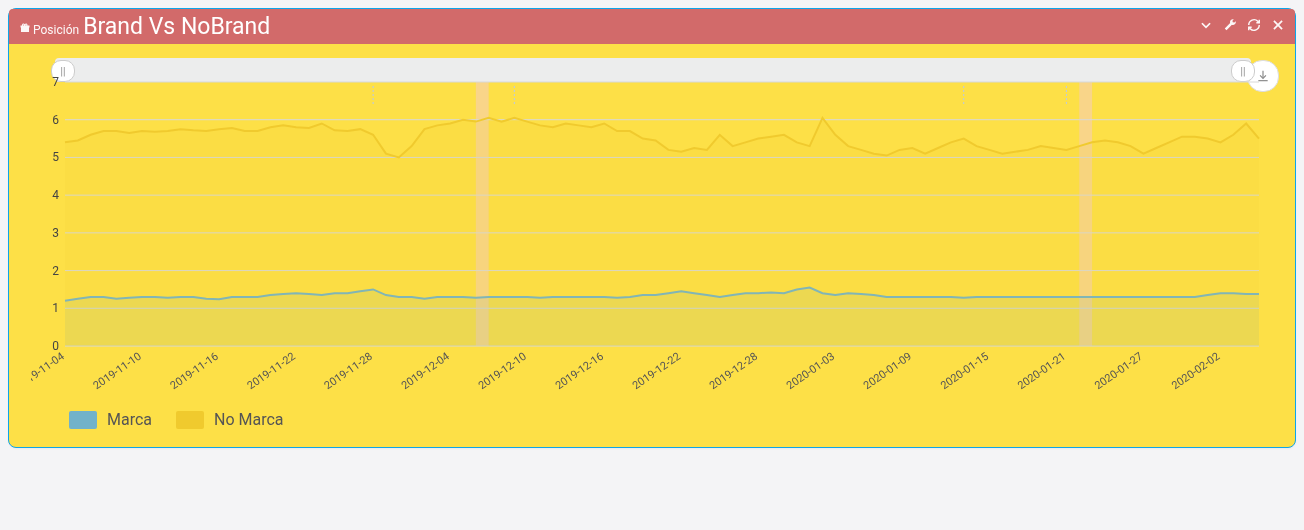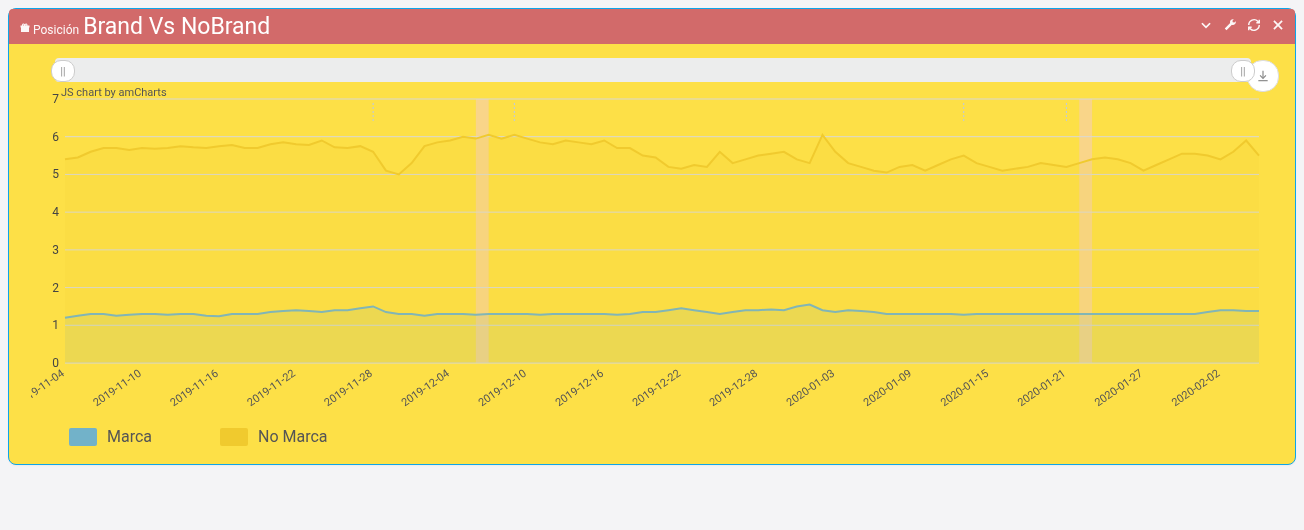--- a/index.html
+++ b/index.html
@@ -12,21 +12,21 @@
 .panel-actions span { cursor:pointer; opacity:0.95; }
 .panel-body { padding: 8px 12px 12px; position:relative; }
 .overview-track { position:relative; background:#eceded; border-radius:4px; height:24px; margin: 6px 32px 0 34px; }
 .overview-handle-left, .overview-handle-right { position:absolute; top:2px; width:22px; height:20px; background:#fff; border:1px solid #ccc; border-radius:10px; display:flex; align-items:center; justify-content:center; font-size:10px; color:#888; cursor:ew-resize; }
 .overview-handle-left { left:-4px; }
 .overview-handle-right { right:-4px; }
 .dl-button { position:absolute; right:16px; top:16px; width:30px; height:30px; border-radius:15px; background:#fff; border:1px solid #ddd; display:flex; align-items:center; justify-content:center; color:#888; cursor:pointer; }
 .attribution { font-size:11px; color:#555; margin: 4px 0 0 40px; }
 .chart-wrap { position:relative; margin: -6px 10px 0 10px; }
 svg.chart { display:block; }
-.legend { display:flex; gap:68px; margin: 4px 0 6px 48px; font-size:16px; color:#555; }
+.legend { display:flex; gap:24px; margin: 4px 0 6px 48px; font-size:16px; color:#555; }
 .legend-item { display:flex; align-items:center; gap:10px; }
 .swatch { width:28px; height:18px; border-radius:2px; }
 .axis-text { font-size:12px; fill:#444; }
 .tick-text { font-size:11px; fill:#555; }
 .grid-line { stroke:#d8d8d8; stroke-width:1; }
 .area-fill { opacity:0.12; }
 .series-line { fill:none; stroke-width:2; }
 .highlight-band { fill:#f6c9cc; opacity:0.5; }
 .v-guide { stroke:#b9c8ea; stroke-width:1; stroke-dasharray:2 2; }
 </style>
@@ -73,21 +73,20 @@
           <path d="M7 11l5 5 5-5"></path>
           <path d="M4 20h16"></path>
         </svg>
     </div>
 
     <div class="overview-track">
       <div class="overview-handle-left">||</div>
       <div class="overview-handle-right">||</div>
     </div>
 
-    <div class="attribution">JS chart by amCharts</div>
 
     <div class="chart-wrap">
       <svg class="chart" id="chart-svg" width="1246" height="330">
           <rect x="444.8387096774194" y="6" width="12.838709677419331" height="264" class="highlight-band"></rect>
           <rect x="1048.258064516129" y="6" width="12.838709677419274" height="264" class="highlight-band"></rect>
           <line x1="34" y1="270" x2="1228" y2="270" class="grid-line"></line>
           <text x="28" y="274" text-anchor="end" class="axis-text">0</text>
           <line x1="34" y1="232.2857142857143" x2="1228" y2="232.2857142857143" class="grid-line"></line>
           <text x="28" y="236.2857142857143" text-anchor="end" class="axis-text">1</text>
           <line x1="34" y1="194.57142857142858" x2="1228" y2="194.57142857142858" class="grid-line"></line>

